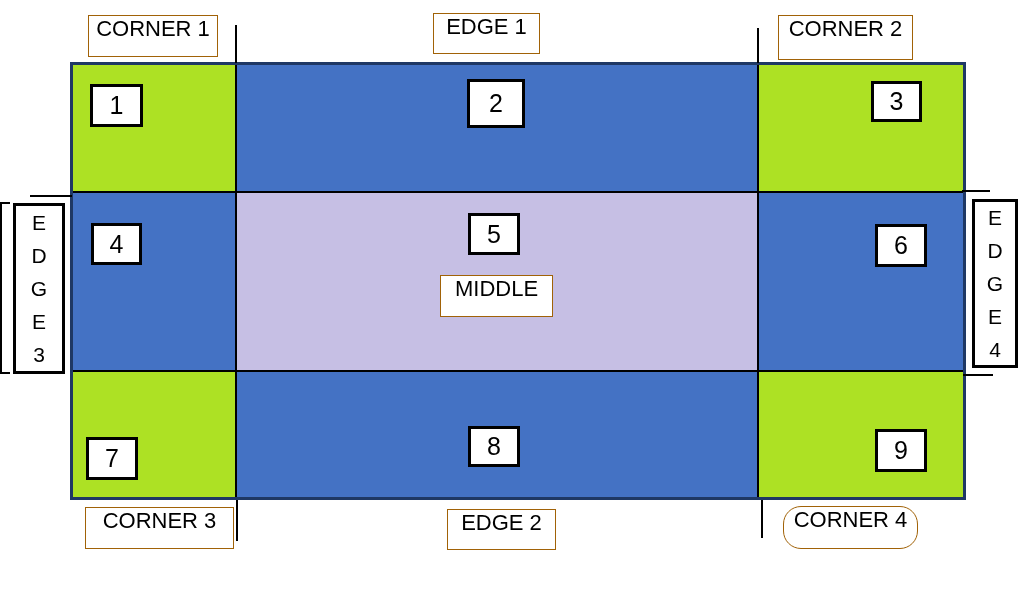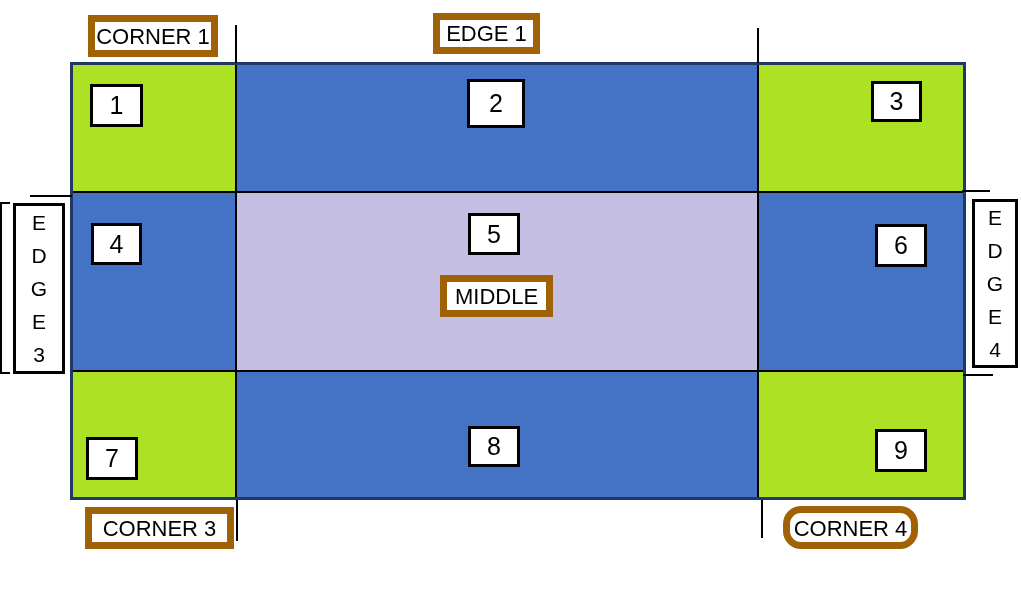--- a/index.html
+++ b/index.html
@@ -34,23 +34,23 @@
     border: 3px solid #000000;
     box-sizing: border-box;
     display: flex; align-items: center; justify-content: center;
     font-size: 25px;
     z-index: 3;
   }
   
   .labelbox {
     position: absolute;
     background: #ffffff;
-    border: 7px solid #a16207;
+    border: 1px solid #a16207;
     box-sizing: border-box;
-    display: flex; align-items: flex-end; justify-content: center;
+    display: flex; align-items: flex-start; justify-content: center;
     font-size: 22px;
     white-space: nowrap;
     z-index: 3;
   }
   .vlabel {
     position: absolute;
     background: #ffffff;
     border: 3px solid #000000;
     box-sizing: border-box;
     display: flex; align-items: center; justify-content: center;
@@ -127,23 +127,29 @@
   <div class="labelbox" style="left:440px; top:275px; width:113px; height:42px;">
       <span>MIDDLE</span>
     </div>
 
   <div class="labelbox" style="left:88px;  top:15px; width:130px; height:42px;">
       <span>CORNER 1</span>
     </div>
   <div class="labelbox" style="left:433px; top:13px; width:107px; height:41px;">
       <span>EDGE 1</span>
     </div>
+  <div class="labelbox" style="left:778px; top:15px; width:135px; height:45px;">
+      <span>CORNER 2</span>
+    </div>
 
   <div class="labelbox" style="left:85px;  top:507px; width:149px; height:42px;">
       <span>CORNER 3</span>
+    </div>
+  <div class="labelbox" style="left:447px; top:509px; width:109px; height:41px;">
+      <span>EDGE 2</span>
     </div>
   <div class="labelbox" style="left:783px; top:506px; width:135px; height:43px;border-radius:18px;">
       <span>CORNER 4</span>
     </div>
 
   <div class="vlabel" style="left:13px;  top:203px; width:52px; height:171px;"><span>E
 D
 G
 E
 3</span></div>

